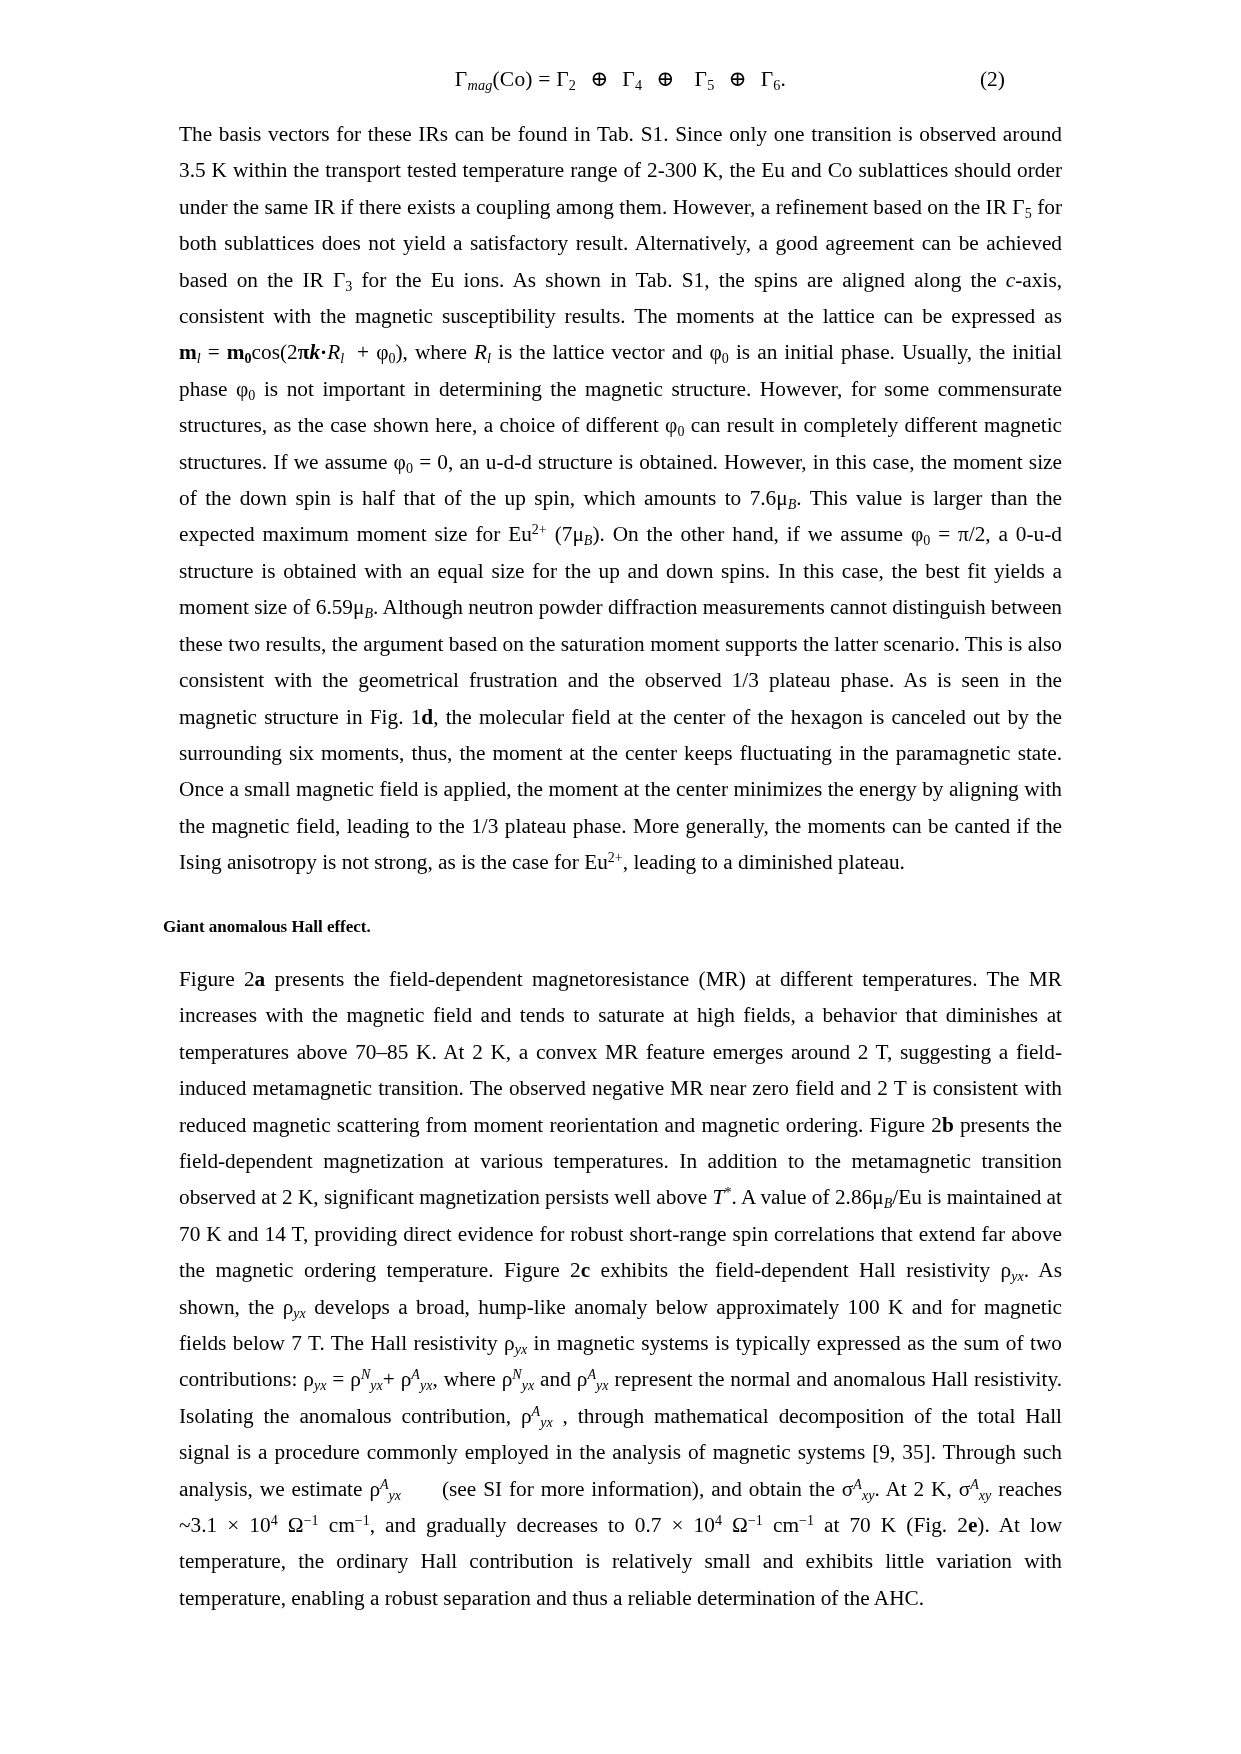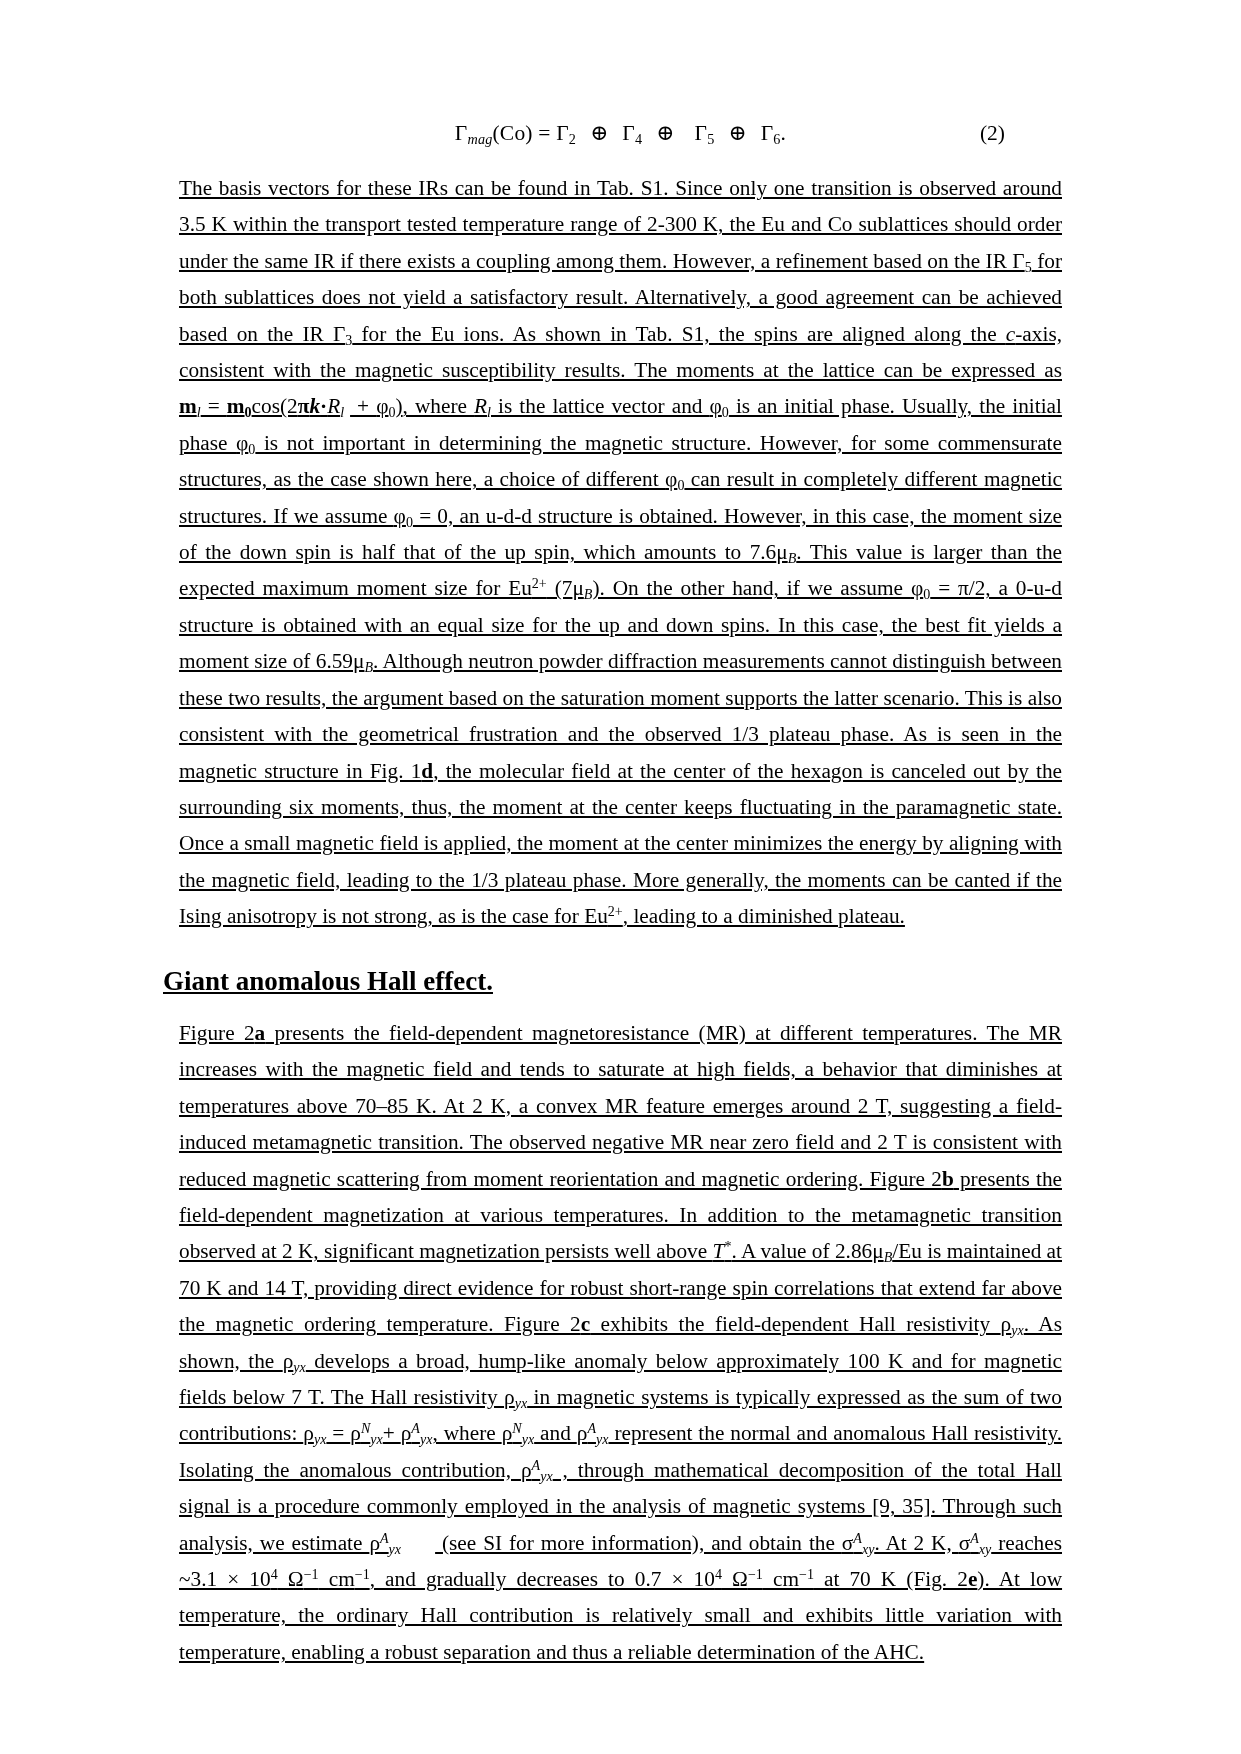--- a/index.html
+++ b/index.html
@@ -12,23 +12,22 @@
     height: 1754px;
     font-family: "Liberation Serif", "DejaVu Serif", serif;
     color: #000000;
     position: relative;
     overflow: hidden;
   }
   .page {
     box-sizing: border-box;
     width: 1241px;
     height: 1641px;
-    padding: 118px 163px 0 163px;
+    padding: 64px 163px 0 163px;
     position: relative;
-    text-decoration: underline;
   }
   .content {
     width: 915px;
   }
 
   
   .equation-row {
     display: block;
     position: relative;
     text-align: center;
@@ -53,21 +52,21 @@
     font-size: 21.3px;
     line-height: 36.4px;
     text-align: justify;
     text-justify: inter-word;
     margin: 16px;
     text-indent: 0;
     hyphens: none;
   }
 
   h3.section-heading {
-    font-size: 27px;
+    font-size: 17px;
     line-height: 36.4px;
     font-weight: bold;
     margin: 28px 0 0 0;
     text-align: left;
   }
 
   
   .mi { font-style: italic; }
   .mb { font-weight: bold; }
   .mbi { font-weight: bold; font-style: italic; }

